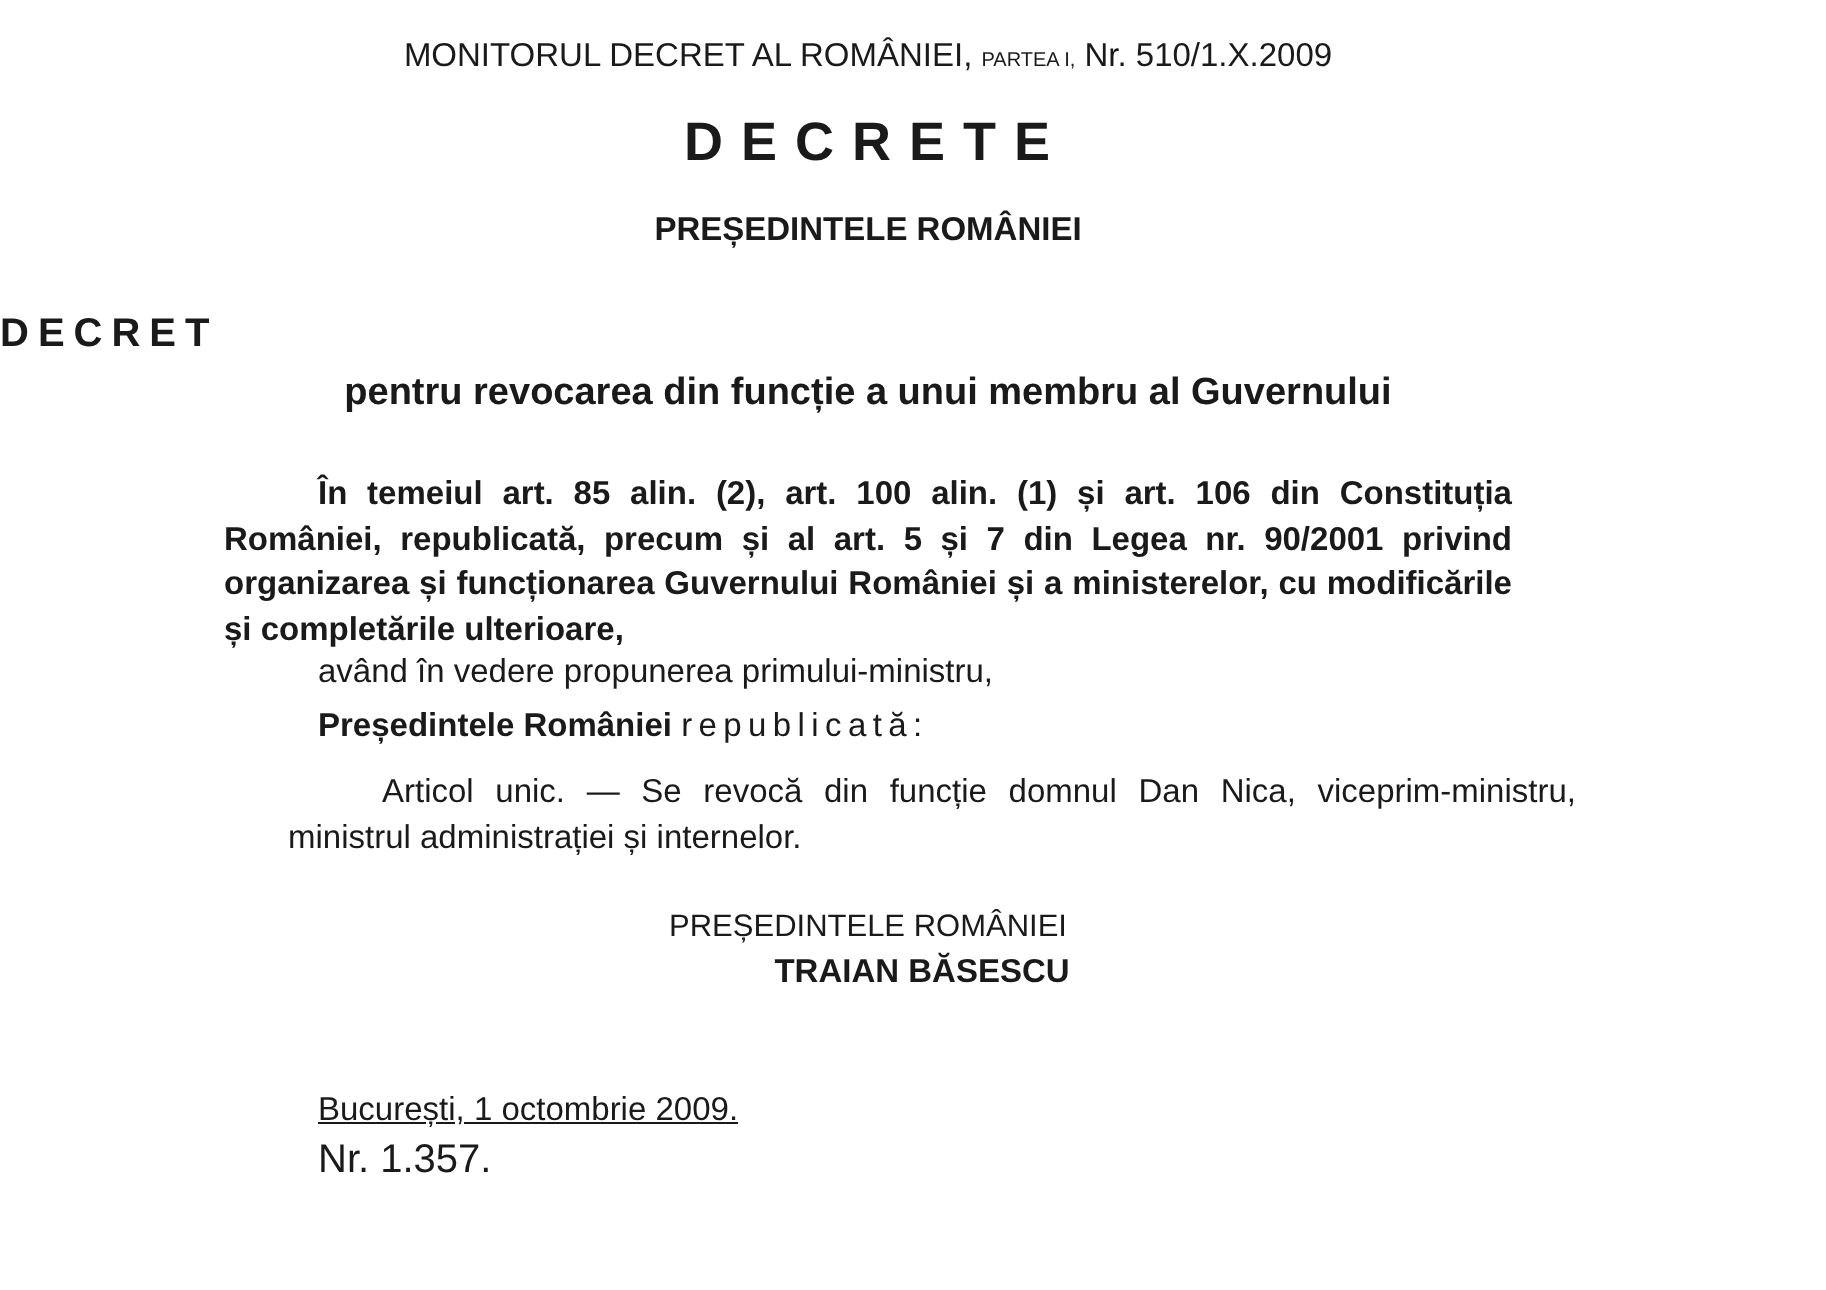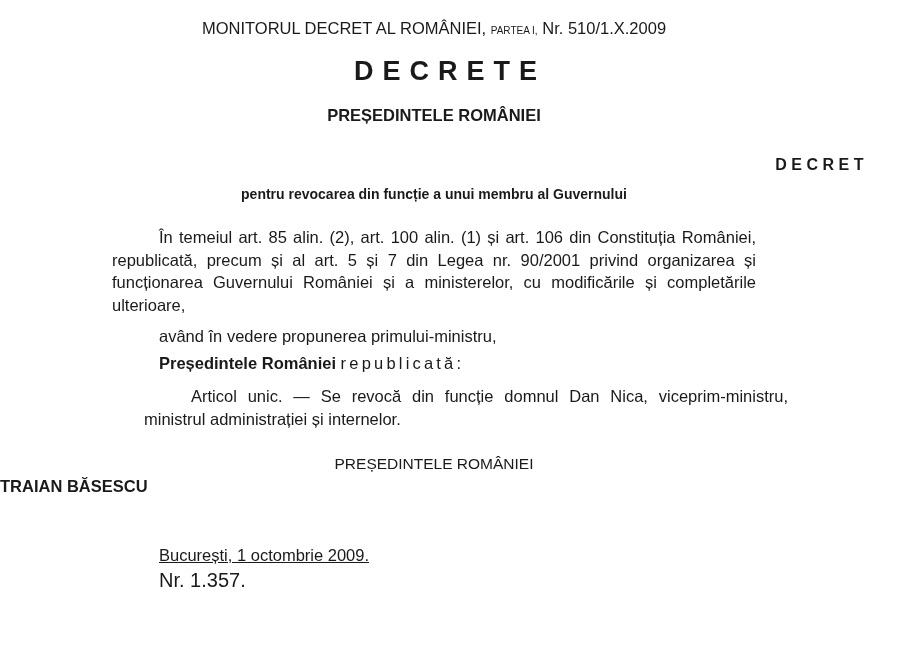--- a/index.html
+++ b/index.html
@@ -1,33 +1,33 @@
 <!DOCTYPE html>
 <html><head>
 <meta charset="utf-8">
 <style>
   html, body { margin:0; padding:0; background:#ffffff; }
   body { width:913px; height:645px; position:relative; overflow:hidden;
          font-family:"Liberation Sans", sans-serif; color:#1a1a1a; }
   .abs { position:absolute; white-space:nowrap; }
   .running-head { left:0; width:868px; top:19px; text-align:center; font-size:16.5px; }
   .running-head .small { font-size:10px; }
-  .section-title { left:0; width:868px; top:56px; text-align:center; font-size:27px; font-weight:bold; letter-spacing:9px; padding-left:16px; }
+  .section-title { left:0; width:868px; top:56px; text-align:center; font-size:27px; font-weight:bold; letter-spacing:9px; padding-left:4px; }
   .issuer { left:0; width:868px; top:106px; text-align:center; font-size:16.5px; font-weight:bold; }
-  .decree-word { left:0; width:868px; top:156px; text-align:right; font-size:16px; font-weight:bold; letter-spacing:4.5px; }
-  .decree-title { left:0; width:868px; top:186px; text-align:center; font-size:14px; font-weight:bold; }
+  .decree-word { left:0; width:868px; top:156px; text-align:left; font-size:20px; font-weight:bold; letter-spacing:4.5px; }
+  .decree-title { left:0; width:868px; top:186px; text-align:center; font-size:19px; font-weight:bold; }
   .para { position:absolute; left:112px; width:644px; font-size:16.5px; line-height:22.5px; text-align:justify; }
   .para.indent { text-indent:47px; }
-  .p1 { top:226px; }
+  .p1 { top:236px;font-weight:bold; }
   .p2 { top:325px; }
   .p3 { top:352px; }
   .p4 { top:385px;margin-left:32px; }
   .spaced { letter-spacing:3.2px; }
   .sig-title { left:0; width:868px; top:455px; text-align:center; font-size:15.5px; padding-left:0; }
-  .sig-name { left:0; width:868px; top:477px; font-size:16.5px; font-weight:bold; }
+  .sig-name { left:0; width:868px; top:477px; text-align:center; font-size:16.5px; font-weight:bold;padding-left:27px; }
   .place-date { left:159px; top:546px; font-size:16.5px;text-decoration:underline; }
   .decree-no { left:159px; top:569px; font-size:20px; }
 </style>
 </head>
 <body>
 
 <div class="abs running-head">
   <span>MONITORUL DECRET AL ROMÂNIEI,</span>
   <span class="small">PARTEA I,</span>
   <span>Nr. 510/1.X.2009</span>

